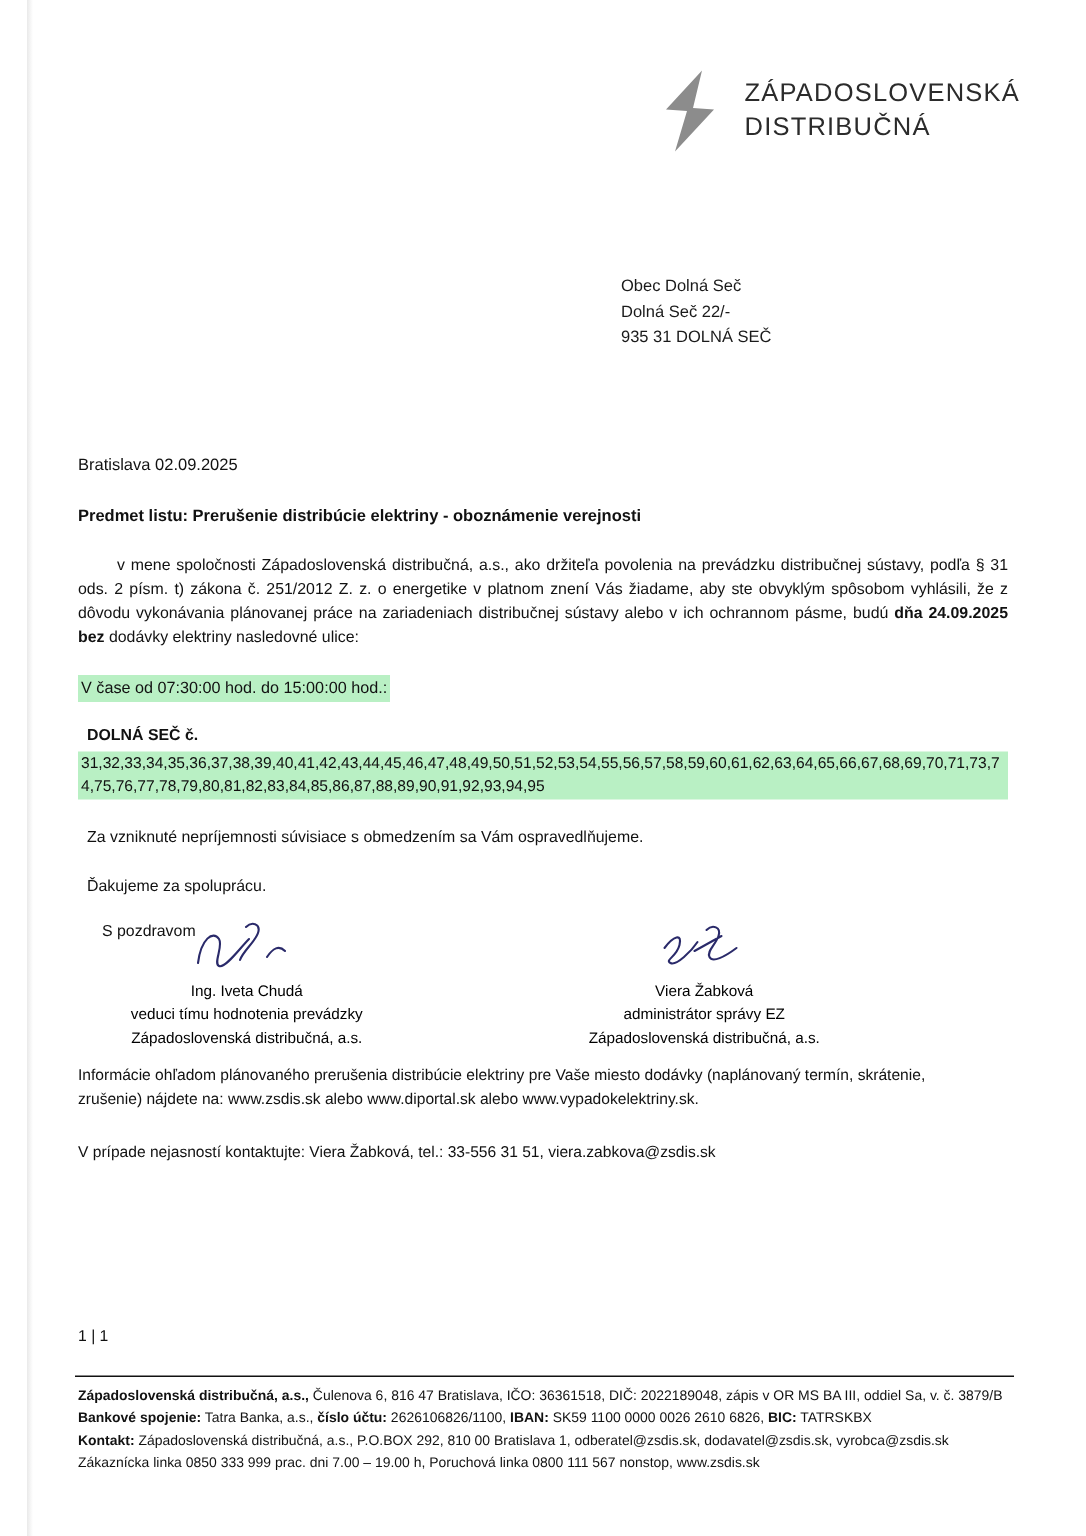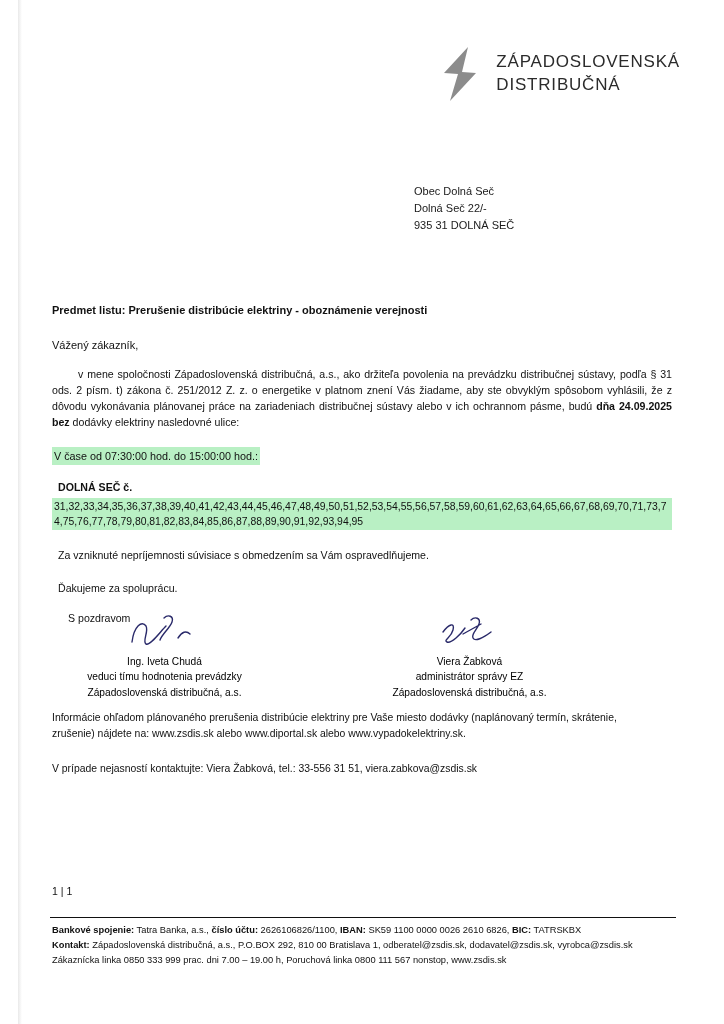--- a/index.html
+++ b/index.html
@@ -208,22 +208,22 @@
     </div>
   </div>
 
   <div class="address">
     <div>Obec Dolná Seč</div>
     <div>Dolná Seč 22/-</div>
     <div>935 31  DOLNÁ SEČ</div>
   </div>
 
   <div class="body-area">
+    <div class="place-date">Bratislava 02.09.2025</div>
     <div class="subject">Predmet listu: Prerušenie distribúcie elektriny - oboznámenie verejnosti</div>
-    <div class="salutation">Vážený zákazník,</div>
 
     <div class="para indent">
       <span>v mene spoločnosti Západoslovenská distribučná, a.s., ako držiteľa povolenia na prevádzku distribučnej sústavy, podľa § 31 ods. 2 písm. t) zákona č. 251/2012 Z. z. o energetike v platnom znení Vás žiadame, aby ste obvyklým spôsobom vyhlásili, že z dôvodu vykonávania plánovanej práce na zariadeniach distribučnej sústavy alebo v ich ochrannom pásme, budú </span><b class="bold">dňa 24.09.2025</b><span> </span><b class="bold">bez</b><span> dodávky elektriny nasledovné ulice:</span>
     </div>
 
     <div>
       <span class="time-line">V čase od 07:30:00 hod.  do 15:00:00 hod.:</span>
     </div>
 
     <div class="street-head">DOLNÁ SEČ č.</div>
@@ -266,20 +266,23 @@
   </div>
 
   <div class="contact-line">V prípade nejasností kontaktujte: Viera Žabková, tel.: 33-556 31 51, viera.zabkova@zsdis.sk</div>
 
   <div class="pagenum">1 | 1</div>
 
   <div class="footer-rule"></div>
 
   <div class="footer">
     <div>
+      <b>Západoslovenská distribučná, a.s.,</b><span> Čulenova 6, 816 47 Bratislava, IČO: 36361518, DIČ: 2022189048, zápis v OR MS BA III, oddiel Sa, v. č. 3879/B</span>
+    </div>
+    <div>
       <b>Bankové spojenie:</b><span> Tatra Banka, a.s., </span><b>číslo účtu:</b><span> 2626106826/1100, </span><b>IBAN:</b><span> SK59 1100 0000 0026 2610 6826, </span><b>BIC:</b><span> TATRSKBX</span>
     </div>
     <div>
       <b>Kontakt:</b><span> Západoslovenská distribučná, a.s., P.O.BOX 292, 810 00 Bratislava 1, odberatel@zsdis.sk, dodavatel@zsdis.sk, vyrobca@zsdis.sk</span>
     </div>
     <div>Zákaznícka linka 0850 333 999 prac. dni 7.00 – 19.00 h, Poruchová linka 0800 111 567 nonstop, www.zsdis.sk</div>
   </div>
 
 </div>
 

